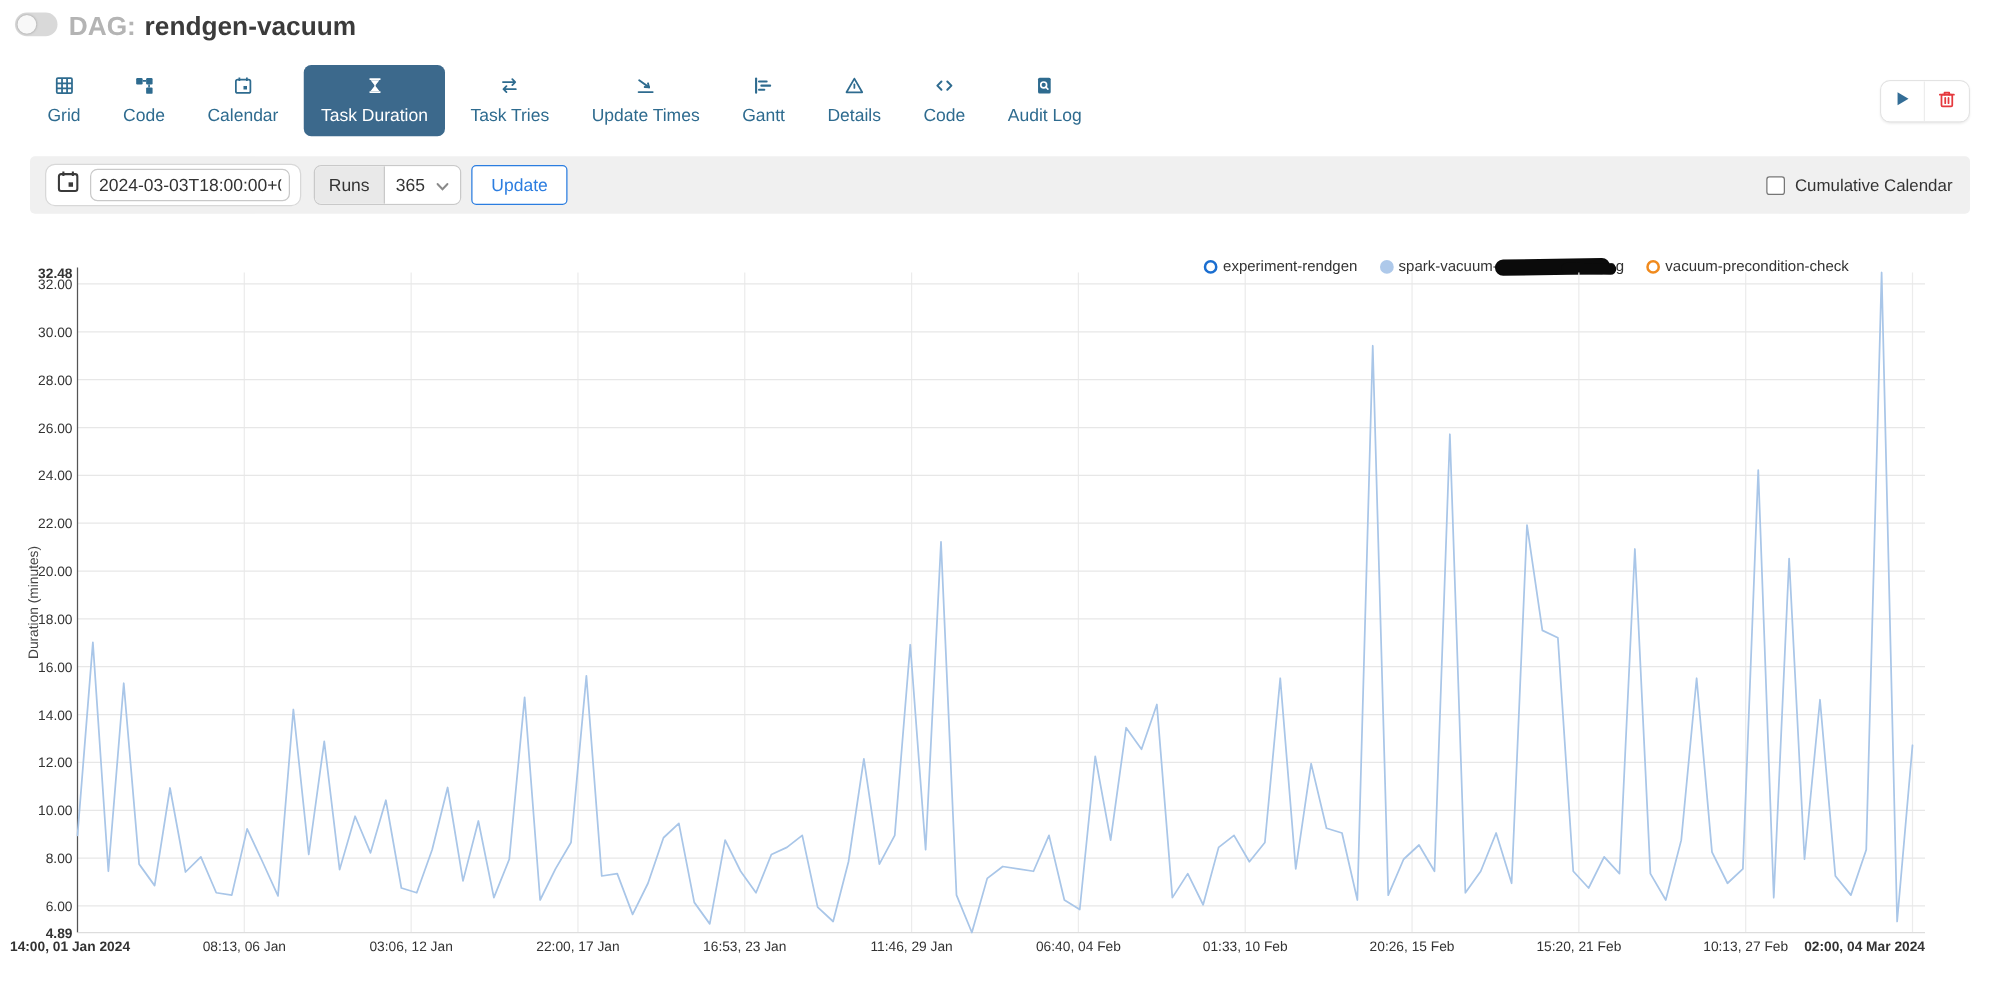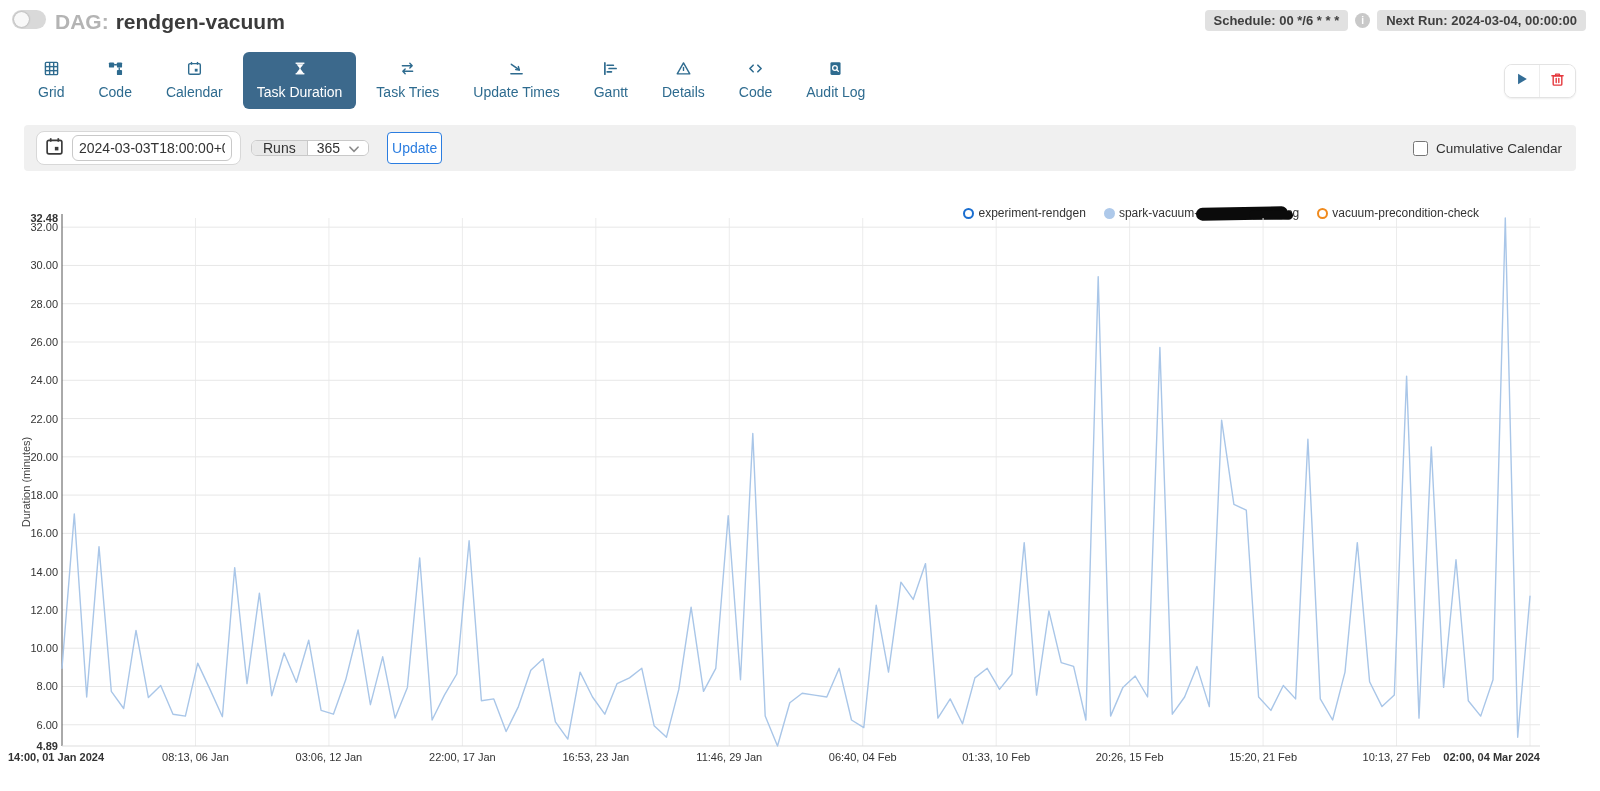--- a/index.html
+++ b/index.html
@@ -23,47 +23,42 @@
   .tab.active { background:#3c698c; color:#fff; }
   .tab svg { display:block; }
   .tab-actions { margin-left:auto; display:flex; border:1px solid #e3e3e3; border-radius:8px; box-shadow:0 1px 2px rgba(0,0,0,.07); overflow:hidden; background:#fff; }
   .tab-actions button { width:35px; height:32px; background:#fff; border:none; display:flex; align-items:center; justify-content:center; cursor:pointer; }
   .tab-actions button:first-child { border-right:1px solid #ededed; }
 
   
   .toolbar { margin:16px 24px 0 24px; background:#f0f0f0; border-radius:4px; padding:9px 12px; display:flex; align-items:center; height:46px; }
   .date-box { display:flex; align-items:center; background:#fff; border:1px solid #d8d8d8; border-radius:8px; padding:3px 8px; gap:8px; height:34px; }
   .date-input { border:1px solid #c9c9c9; border-radius:6px; padding:3px 6px; font-size:14px; font-family:inherit; width:160px; color:#333; height:26px; }
-  .runs-group { display:flex; margin-left:10px; border-radius:6px; overflow:hidden; border:1px solid #c9c9c9; height:16px; background:#fff; }
+  .runs-group { display:flex; margin-left:10px; border-radius:6px; overflow:hidden; border:1px solid #c9c9c9; height:32px; background:#fff; }
   .runs-label { background:#e9e9e9; padding:0 11px; display:flex; align-items:center; font-size:14px; color:#333; border-right:1px solid #c9c9c9; }
   .runs-select { background:#fff; padding:0 9px; display:flex; align-items:center; gap:9px; font-size:14px; color:#333; min-width:58px; cursor:pointer; }
-  .update-btn { margin-left:18px; background:#fff; border:1px solid #2b7de0; color:#2b7de0; font-size:14px; font-family:inherit; padding:0 4px; height:32px; border-radius:4px; cursor:pointer; }
+  .update-btn { margin-left:8px; background:#fff; border:1px solid #2b7de0; color:#2b7de0; font-size:14px; font-family:inherit; padding:0 15px; height:32px; border-radius:4px; cursor:pointer; }
   .cumulative { margin-left:auto; display:flex; align-items:center; gap:8px; font-size:13.5px; color:#333; padding-right:2px; }
   .cumulative input { width:15px; height:15px; accent-color:#fff; }
 
   
   #chart-svg { position:absolute; left:0; top:0; width:1600px; height:791px; pointer-events:none; }
   #legend { position:absolute; top:206px; right:121px; display:flex; gap:18px; align-items:center; font-size:12px; color:#333; }
   .legend-item { display:flex; align-items:center; cursor:pointer; white-space:nowrap; }
   .legend-marker { width:11px; height:11px; border-radius:50%; display:inline-block; margin-right:4px; flex:none; }
   .redaction-blob { display:inline-block; width:92px; height:13px; background:#0b0b0b; border-radius:7px; vertical-align:-2px; margin:0 -9px 0 -2px; transform:rotate(-1deg); position:relative; }
   .redaction-blob::after { content:""; position:absolute; right:-5px; top:4px; width:44px; height:9px; background:#0b0b0b; border-radius:5px; transform:rotate(2deg); }
 </style>
 </head>
 <body>
 
 <div class="header">
   <div class="toggle"></div>
   <span class="dag-prefix">DAG:</span>
   <span class="dag-title">rendgen-vacuum</span>
-  <div class="header-right">
-    <span class="badge">Schedule: 00 */6 * * *</span>
-    <span class="info-icon">i</span>
-    <span class="badge">Next Run: 2024-03-04, 00:00:00</span>
-  </div>
 </div>
 
 <div class="tabs-row">
   <div class="tabs">
     <button class="tab">
       <span>
           <svg width="15" height="15" viewBox="0 0 16 16" fill="none" stroke="currentColor" stroke-width="1.5">
             <rect x="1.5" y="1.5" width="13" height="13" rx="1"></rect>
             <line x1="6" y1="1.5" x2="6" y2="14.5"></line>
             <line x1="10.3" y1="1.5" x2="10.3" y2="14.5"></line>

